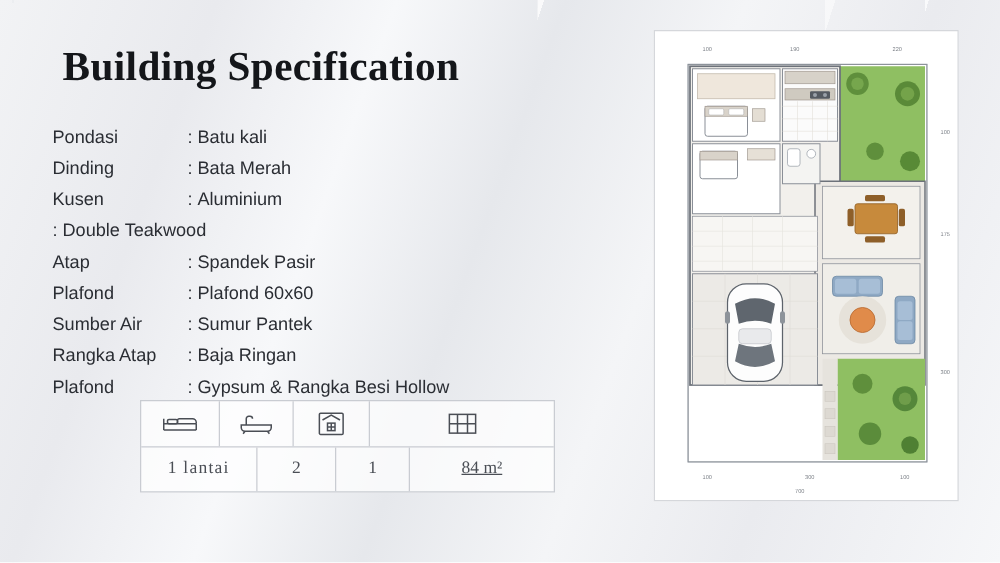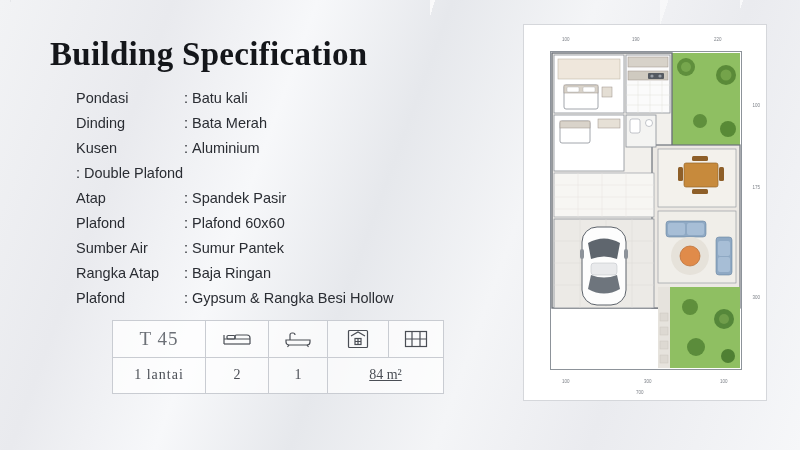--- a/index.html
+++ b/index.html
@@ -50,23 +50,22 @@
     font-family: "Liberation Serif", serif;
     font-weight: bold;
     font-size: 33px;
     letter-spacing: .3px;
     color: #14161a;
   }
 
   .spec-list {
     position: absolute;
     left: 42px;
-    top: 88px;
+    top: 100px;
     width: 400px;
-    margin-left: 34px;
   }
   .spec-row {
     display: flex;
     font-size: 14.5px;
     color: #2a2d33;
     line-height: 21px;
     margin-bottom: 4px;
   }
   .spec-label {
     width: 108px;
@@ -150,21 +149,21 @@
       <div class="spec-colon">:</div>
       <div class="spec-value">Bata Merah</div>
     </div>
     <div class="spec-row">
       <div class="spec-label">Kusen</div>
       <div class="spec-colon">:</div>
       <div class="spec-value">Aluminium</div>
     </div>
     <div class="spec-row">
       <div class="spec-colon">:</div>
-      <div class="spec-value">Double Plafond</div>
+      <div class="spec-value">Double Teakwood</div>
     </div>
     <div class="spec-row">
       <div class="spec-label">Atap</div>
       <div class="spec-colon">:</div>
       <div class="spec-value">Spandek Pasir</div>
     </div>
     <div class="spec-row">
       <div class="spec-label">Plafond</div>
       <div class="spec-colon">:</div>
       <div class="spec-value">Plafond 60x60</div>
@@ -181,21 +180,20 @@
     </div>
     <div class="spec-row">
       <div class="spec-label">Plafond</div>
       <div class="spec-colon">:</div>
       <div class="spec-value">Gypsum &amp; Rangka Besi Hollow</div>
     </div>
   </div>
 
   <div class="badge">
     <div class="badge-row top">
-      <div class="badge-cell c-type">T 45</div>
       <div class="badge-cell c-a">
         <svg width="30" height="18" viewBox="0 0 30 18" fill="none" stroke="#4a4e55" stroke-width="1.2">
           <path d="M2 14V5M2 9h26M28 14V9"></path>
           <rect x="5" y="5.5" width="8" height="3.5" rx="1.2"></rect>
           <path d="M13 9V6.5a1.5 1.5 0 0 1 1.5-1.5H25a3 3 0 0 1 3 3V9"></path>
           <path d="M2 14h26"></path>
         </svg>
       </div>
       <div class="badge-cell c-b">
         <svg width="28" height="18" viewBox="0 0 28 18" fill="none" stroke="#4a4e55" stroke-width="1.2">

